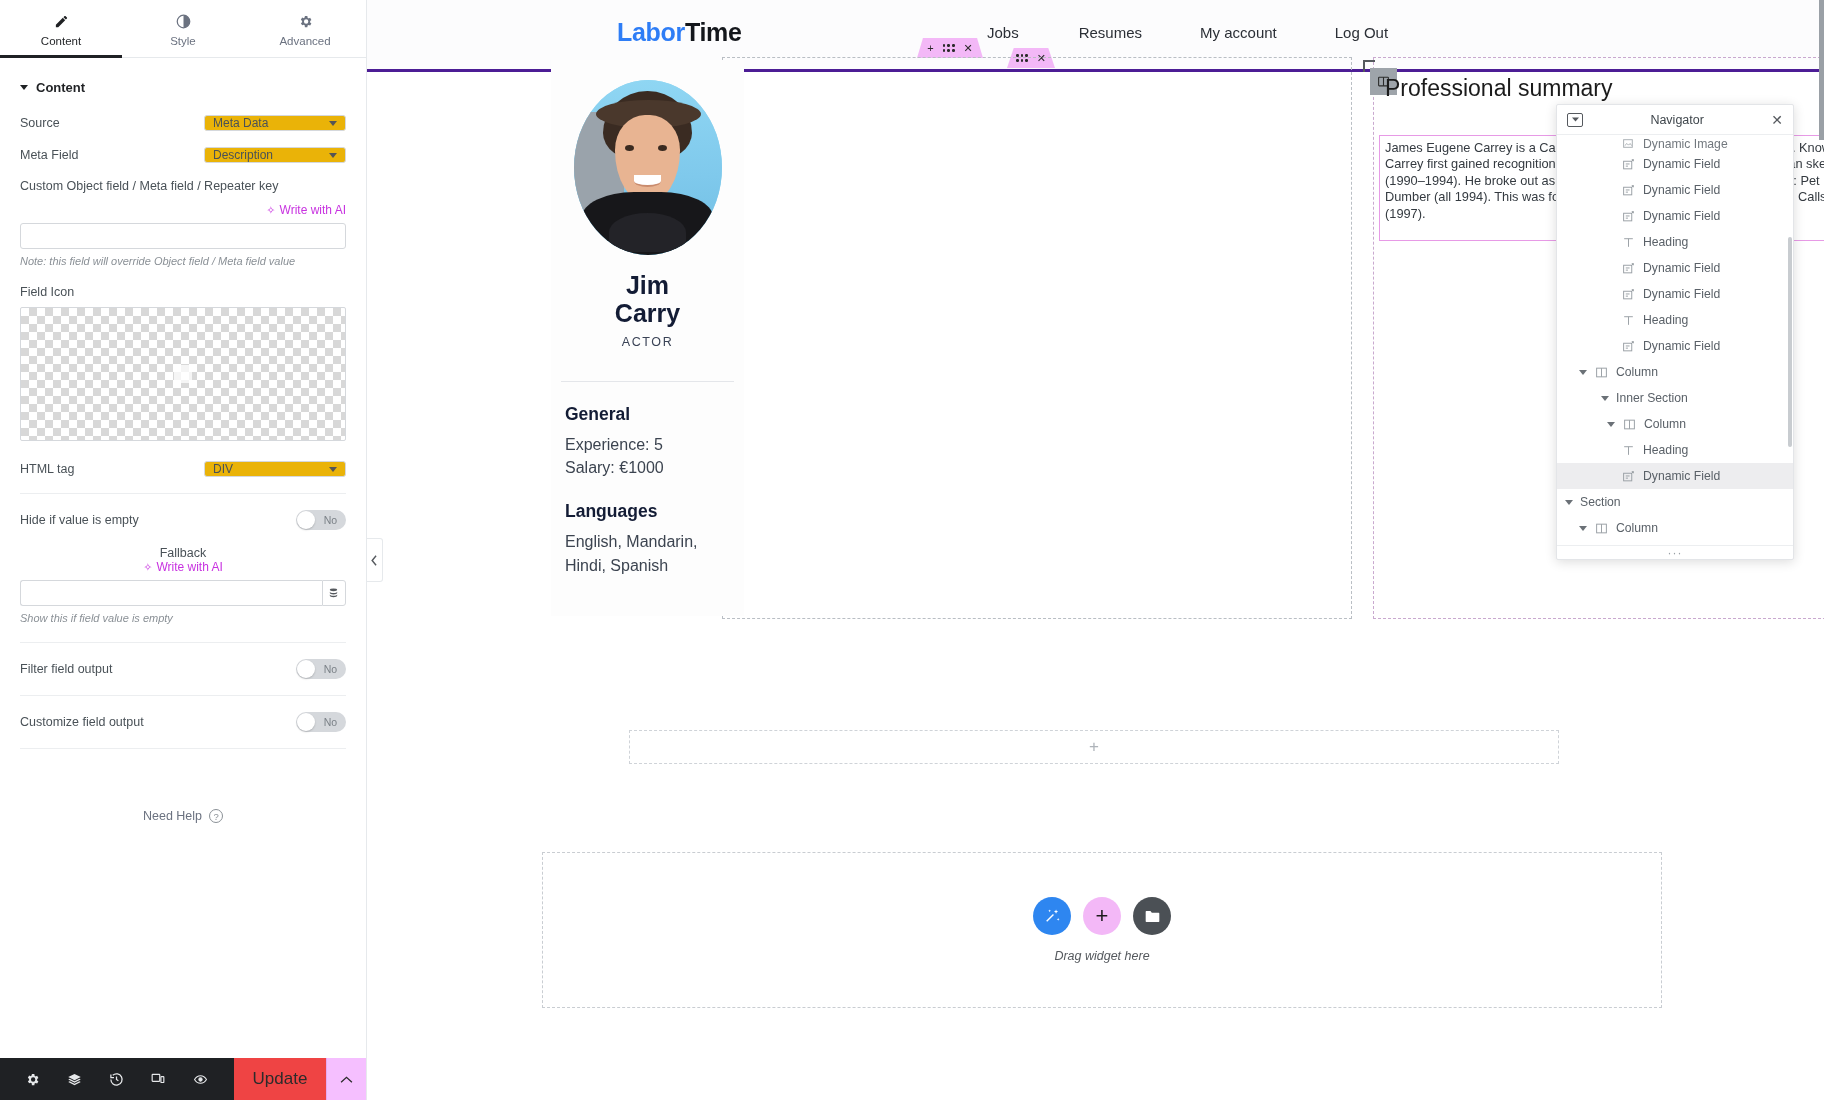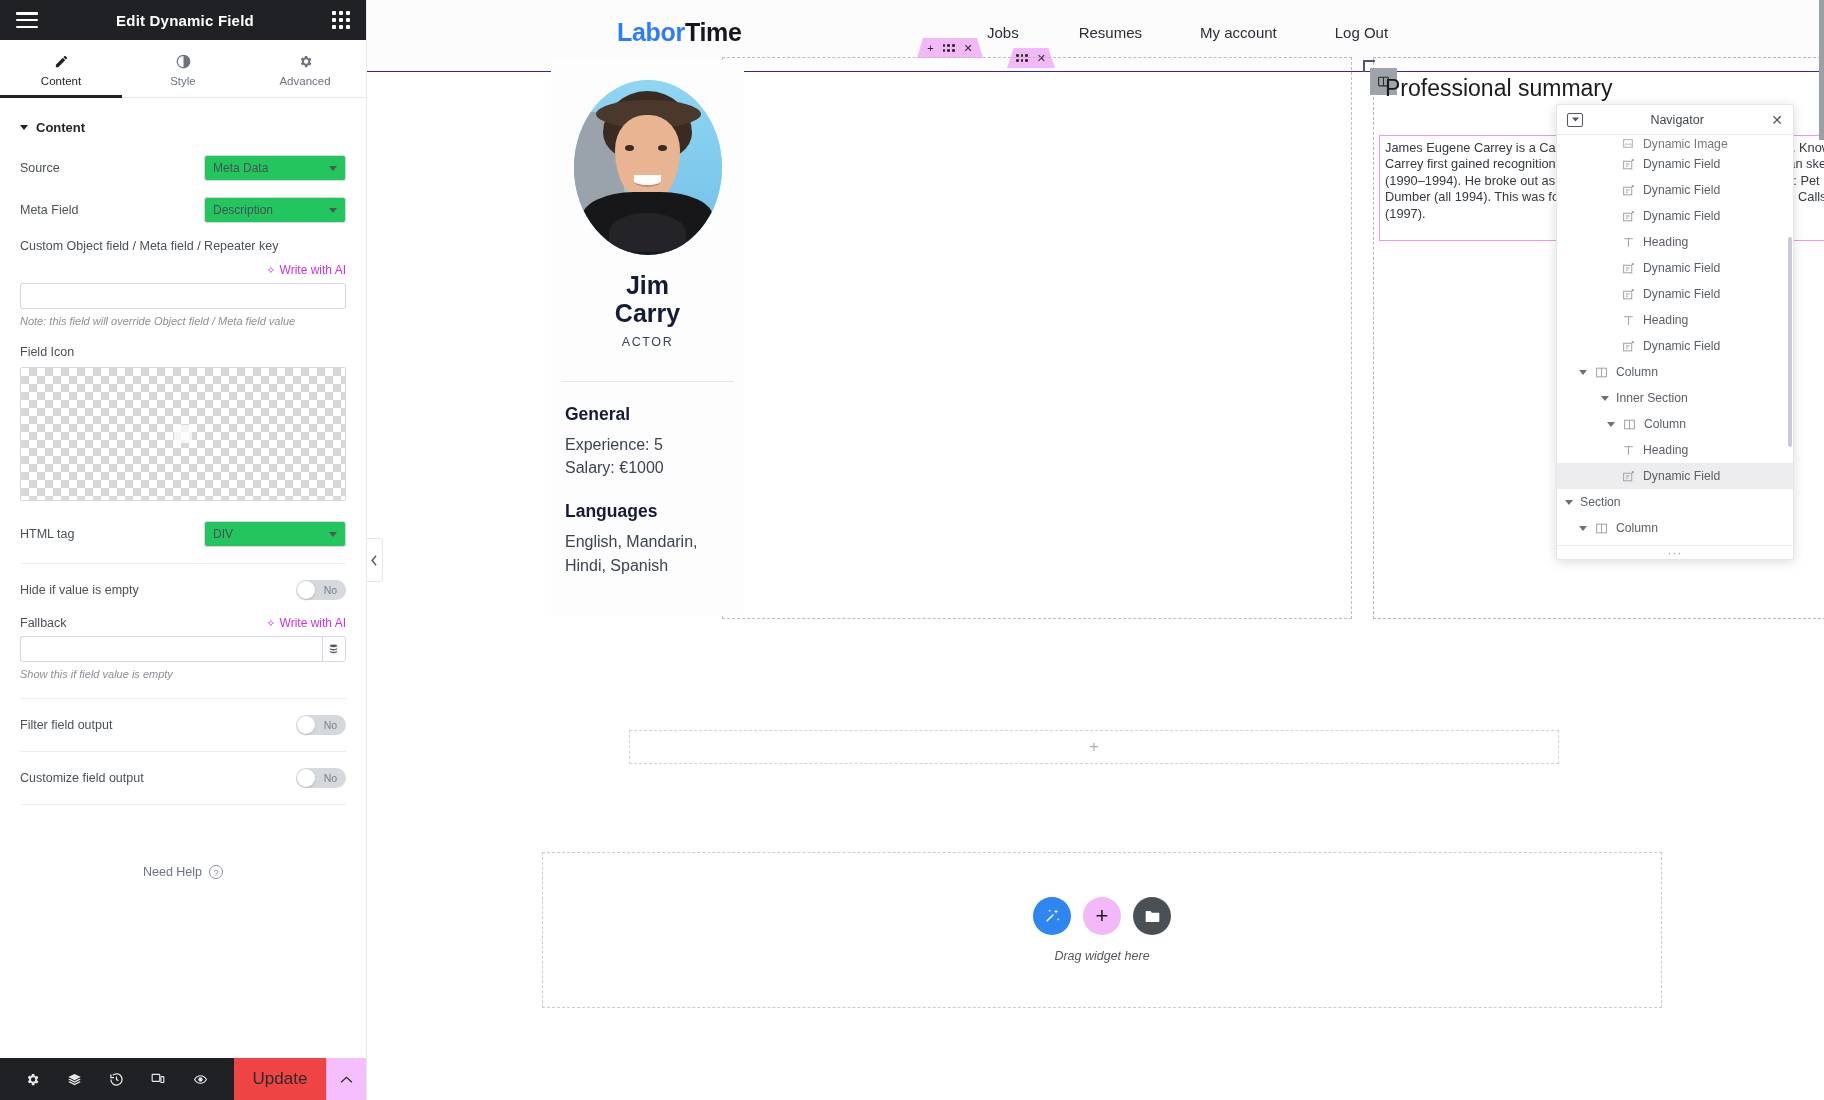--- a/index.html
+++ b/index.html
@@ -43,21 +43,21 @@
   .section-title {
     display:flex; align-items:center; gap:8px;
     font-size:13px; font-weight:bold; color:#1f2124;
     padding:22px 0 20px 0;
   }
   .caret-down { width:0;height:0;border-left:4px solid transparent;border-right:4px solid transparent;border-top:5px solid #1f2124; }
 
   .row { display:flex; align-items:center; justify-content:space-between; margin-bottom:16px; }
   .row-label { font-size:12.5px; color:#495157; }
   .select {
-    width:142px; height:26px; border:1px solid #d5d8dc; border-radius:3px; background:#22c55e;
+    width:142px; height:16px; border:1px solid #d5d8dc; border-radius:3px; background:#eab308;
     display:flex; align-items:center; justify-content:space-between; padding:0 8px;
     font-size:12px; color:#495157; cursor:pointer;
   }
   .sel-caret { width:0;height:0;border-left:4px solid transparent;border-right:4px solid transparent;border-top:5px solid #555; }
 
   .full-label { font-size:12.5px; color:#495157; margin-bottom:10px; display:block;}
   .ai-link {
     display:flex; align-items:center; justify-content:flex-end; gap:4px;
     font-size:12px; color:#c832e0; cursor:pointer; margin-bottom:6px;
   }
@@ -125,21 +125,21 @@
     border-radius:0 3px 3px 0; display:flex; align-items:center; justify-content:center;
     z-index:41; cursor:pointer;
   }
 
   
   .canvas {
     position:absolute; left:367px; top:0; right:0; bottom:0; background:#fff; overflow:hidden;
   }
   .site-header {
     height:72px; background:#fcfcfd; position:relative;
-    display:flex; align-items:center; border-bottom:1px solid #4c1d95;
+    display:flex; align-items:center; border-bottom:3px solid #4c1d95;
   }
   .logo { position:absolute; left:250px; top:18px; font-size:25px; font-weight:bold; letter-spacing:-.3px;}
   .logo .b { color:#2e7df6; }
   .logo .t { color:#14171c; }
   .nav { position:absolute; left:620px; top:24px; display:flex; gap:0; }
   .nav a { font-size:15px; color:#2b2f36; text-decoration:none; cursor:pointer; }
   .nav .n1{ margin-right:60px;} .nav .n2{ margin-right:58px;} .nav .n3{ margin-right:58px;}
 
   .handle {
     position:absolute; background:#f3b8f7; height:20px;
@@ -271,39 +271,20 @@
     position:absolute; right:0; top:0; width:5px; height:140px; background:#9aa0a6; z-index:45;
   }
 </style>
 </head>
 <body>
 
 <div class="screen">
 
   <div class="panel">
 
-    <div class="panel-header">
-      <div class="hamburger">
-          <i></i>
-          <i></i>
-          <i></i>
-        </div>
-      <div class="panel-title">Edit Dynamic Field</div>
-      <div class="grid9">
-        <i></i>
-          <i></i>
-          <i></i>
-          <i></i>
-          <i></i>
-          <i></i>
-          <i></i>
-          <i></i>
-          <i></i>
-      </div>
-    </div>
 
     <div class="tabs">
       <div class="tab active">
         <svg width="15" height="15" viewBox="0 0 24 24" fill="#1f2124">
             <path d="M3 17.2V21h3.8L17.9 9.9l-3.8-3.8L3 17.2zM20.7 7.1c.4-.4.4-1 0-1.4l-2.4-2.4c-.4-.4-1-.4-1.4 0l-1.8 1.8 3.8 3.8 1.8-1.8z"></path>
           </svg>
         <span>Content</span>
       </div>
       <div class="tab">
         <svg width="15" height="15" viewBox="0 0 24 24">
@@ -367,21 +348,21 @@
       <div class="divider"></div>
 
       <div class="row">
         <span class="row-label">Hide if value is empty</span>
         <div class="switch">
           <span class="knob"></span>
           <span class="txt">No</span>
         </div>
       </div>
 
-      <div class="row" style="margin-bottom:6px;">
+      <div class="row" style="margin-bottom:6px;flex-direction:column;">
         <span class="row-label">Fallback</span>
         <div class="ai-link" style="margin-bottom:0;">
           <span class="spark">✧</span>
           <span>Write with AI</span>
         </div>
       </div>
       <div class="input-with-btn">
         <input class="text-input" type="text" value="" style="">
         <div class="db-btn">
           <svg width="11" height="12" viewBox="0 0 24 24" fill="#55595e">

